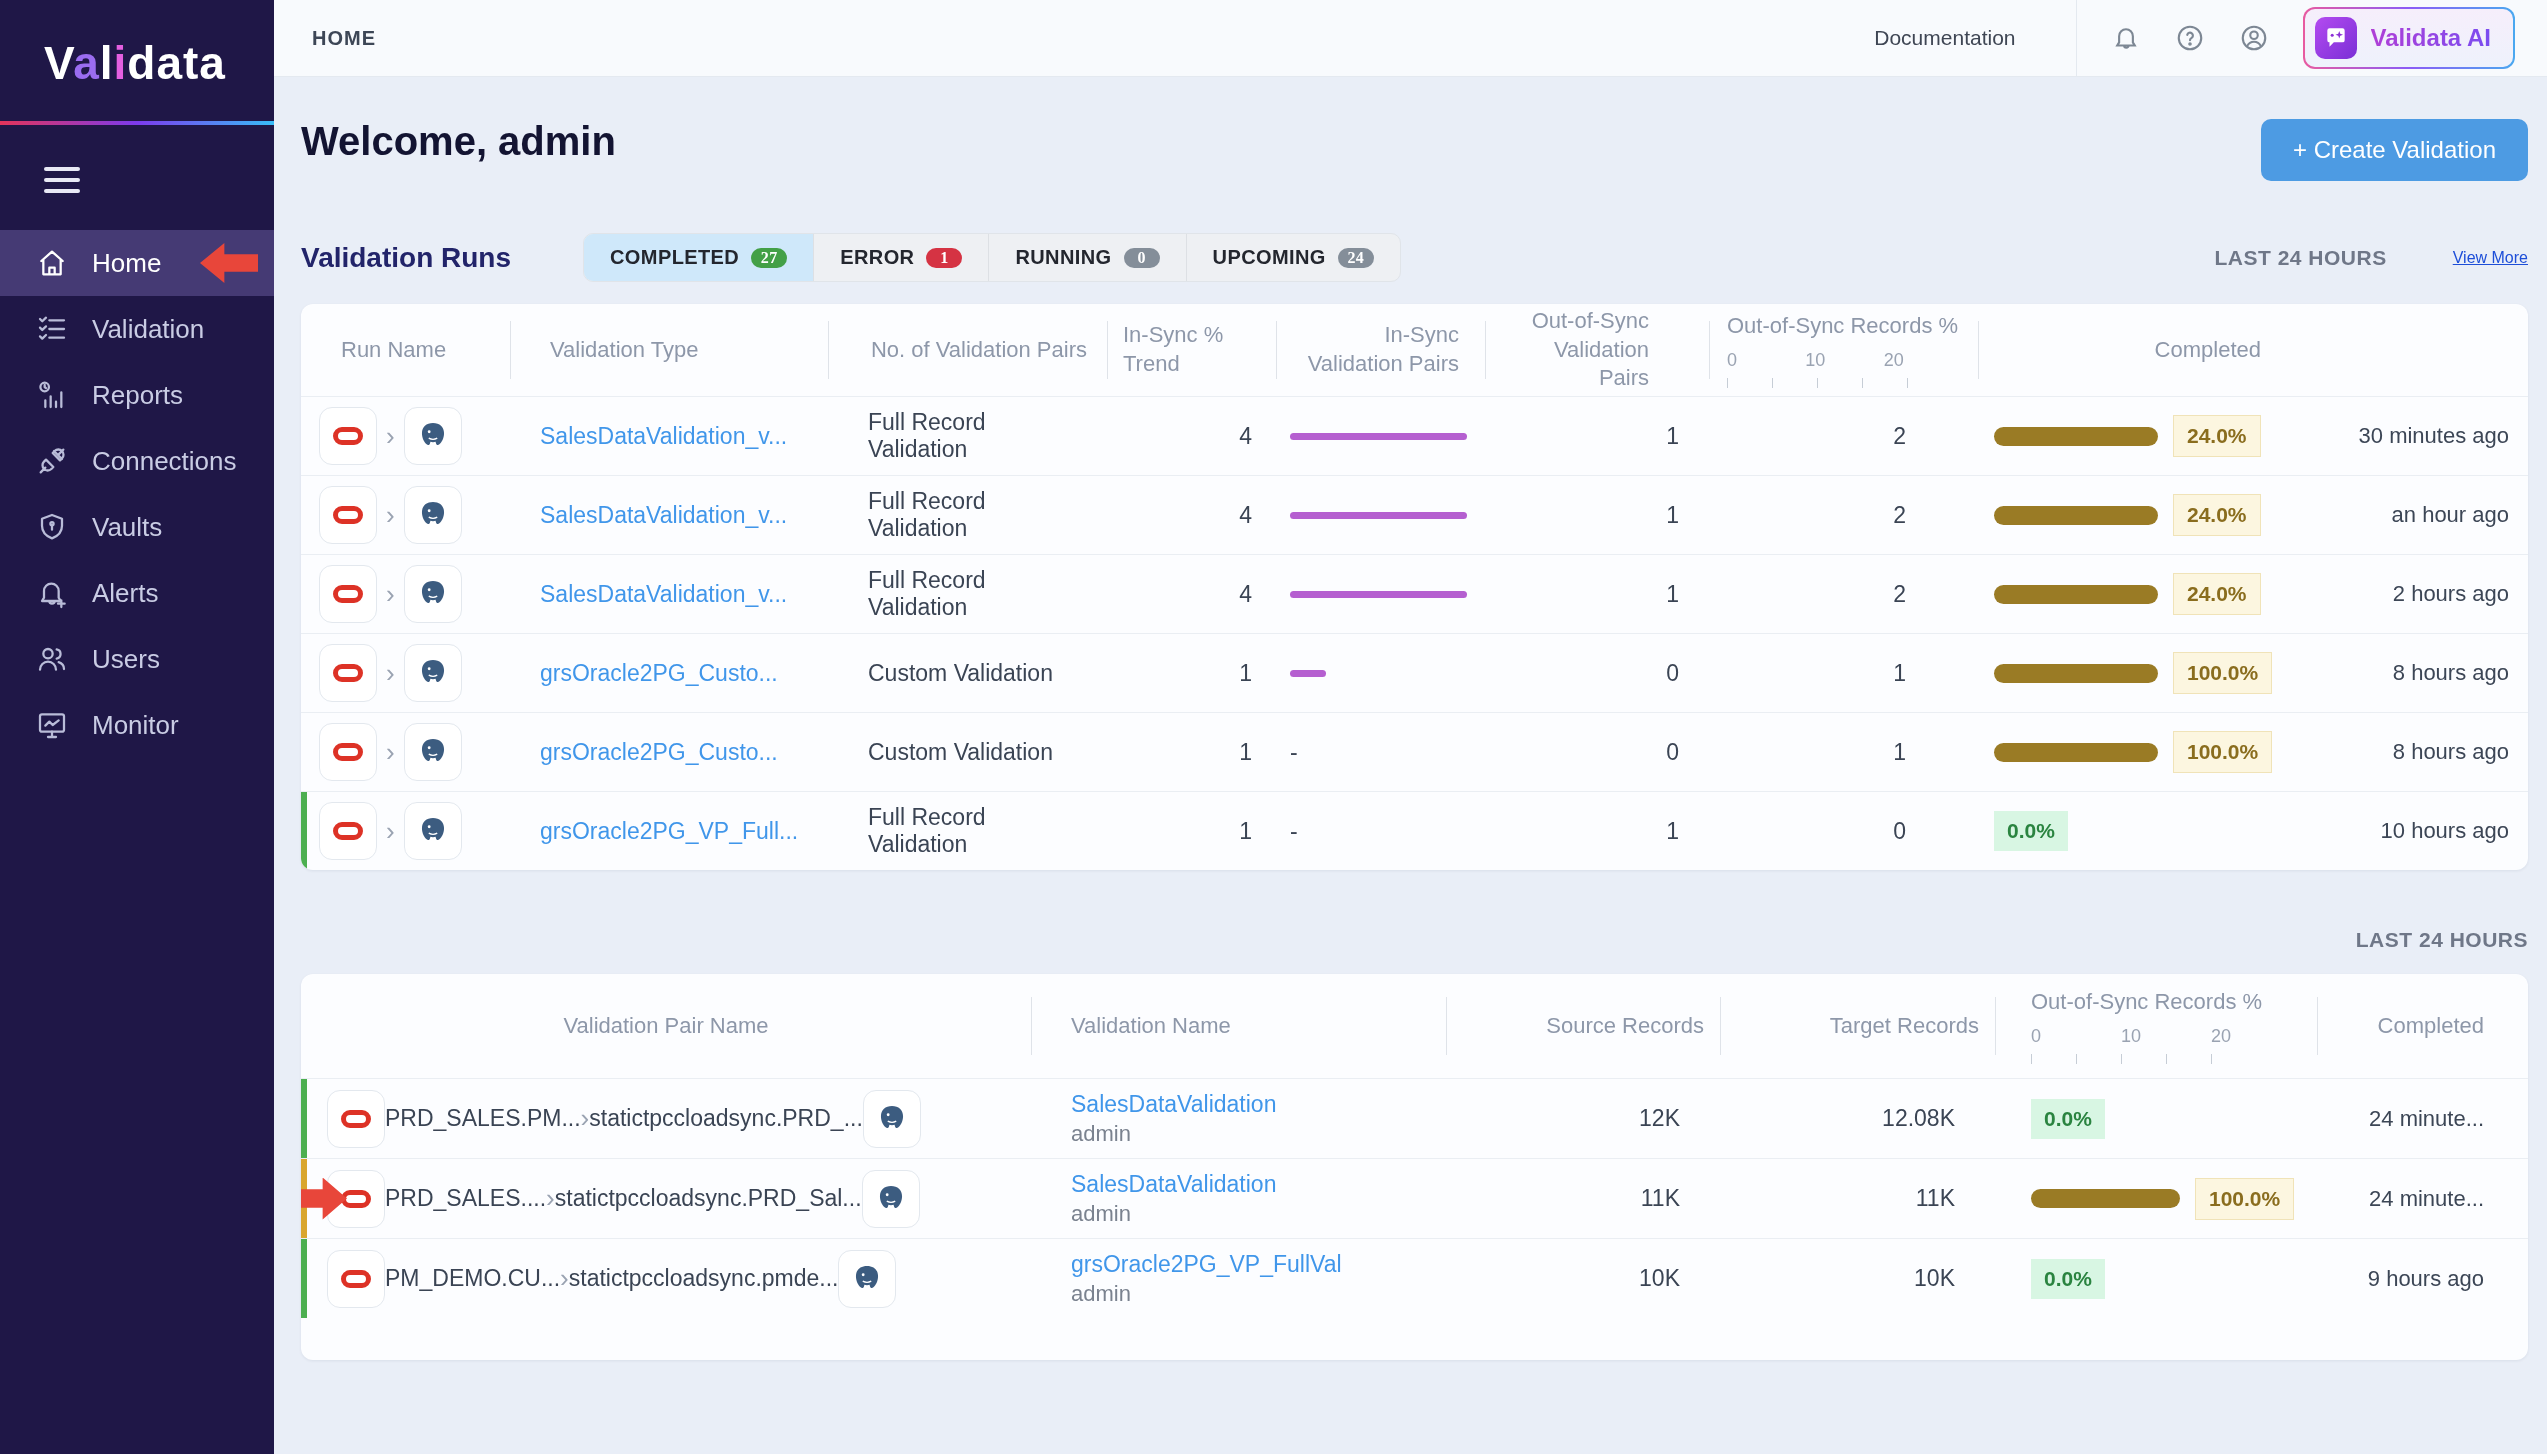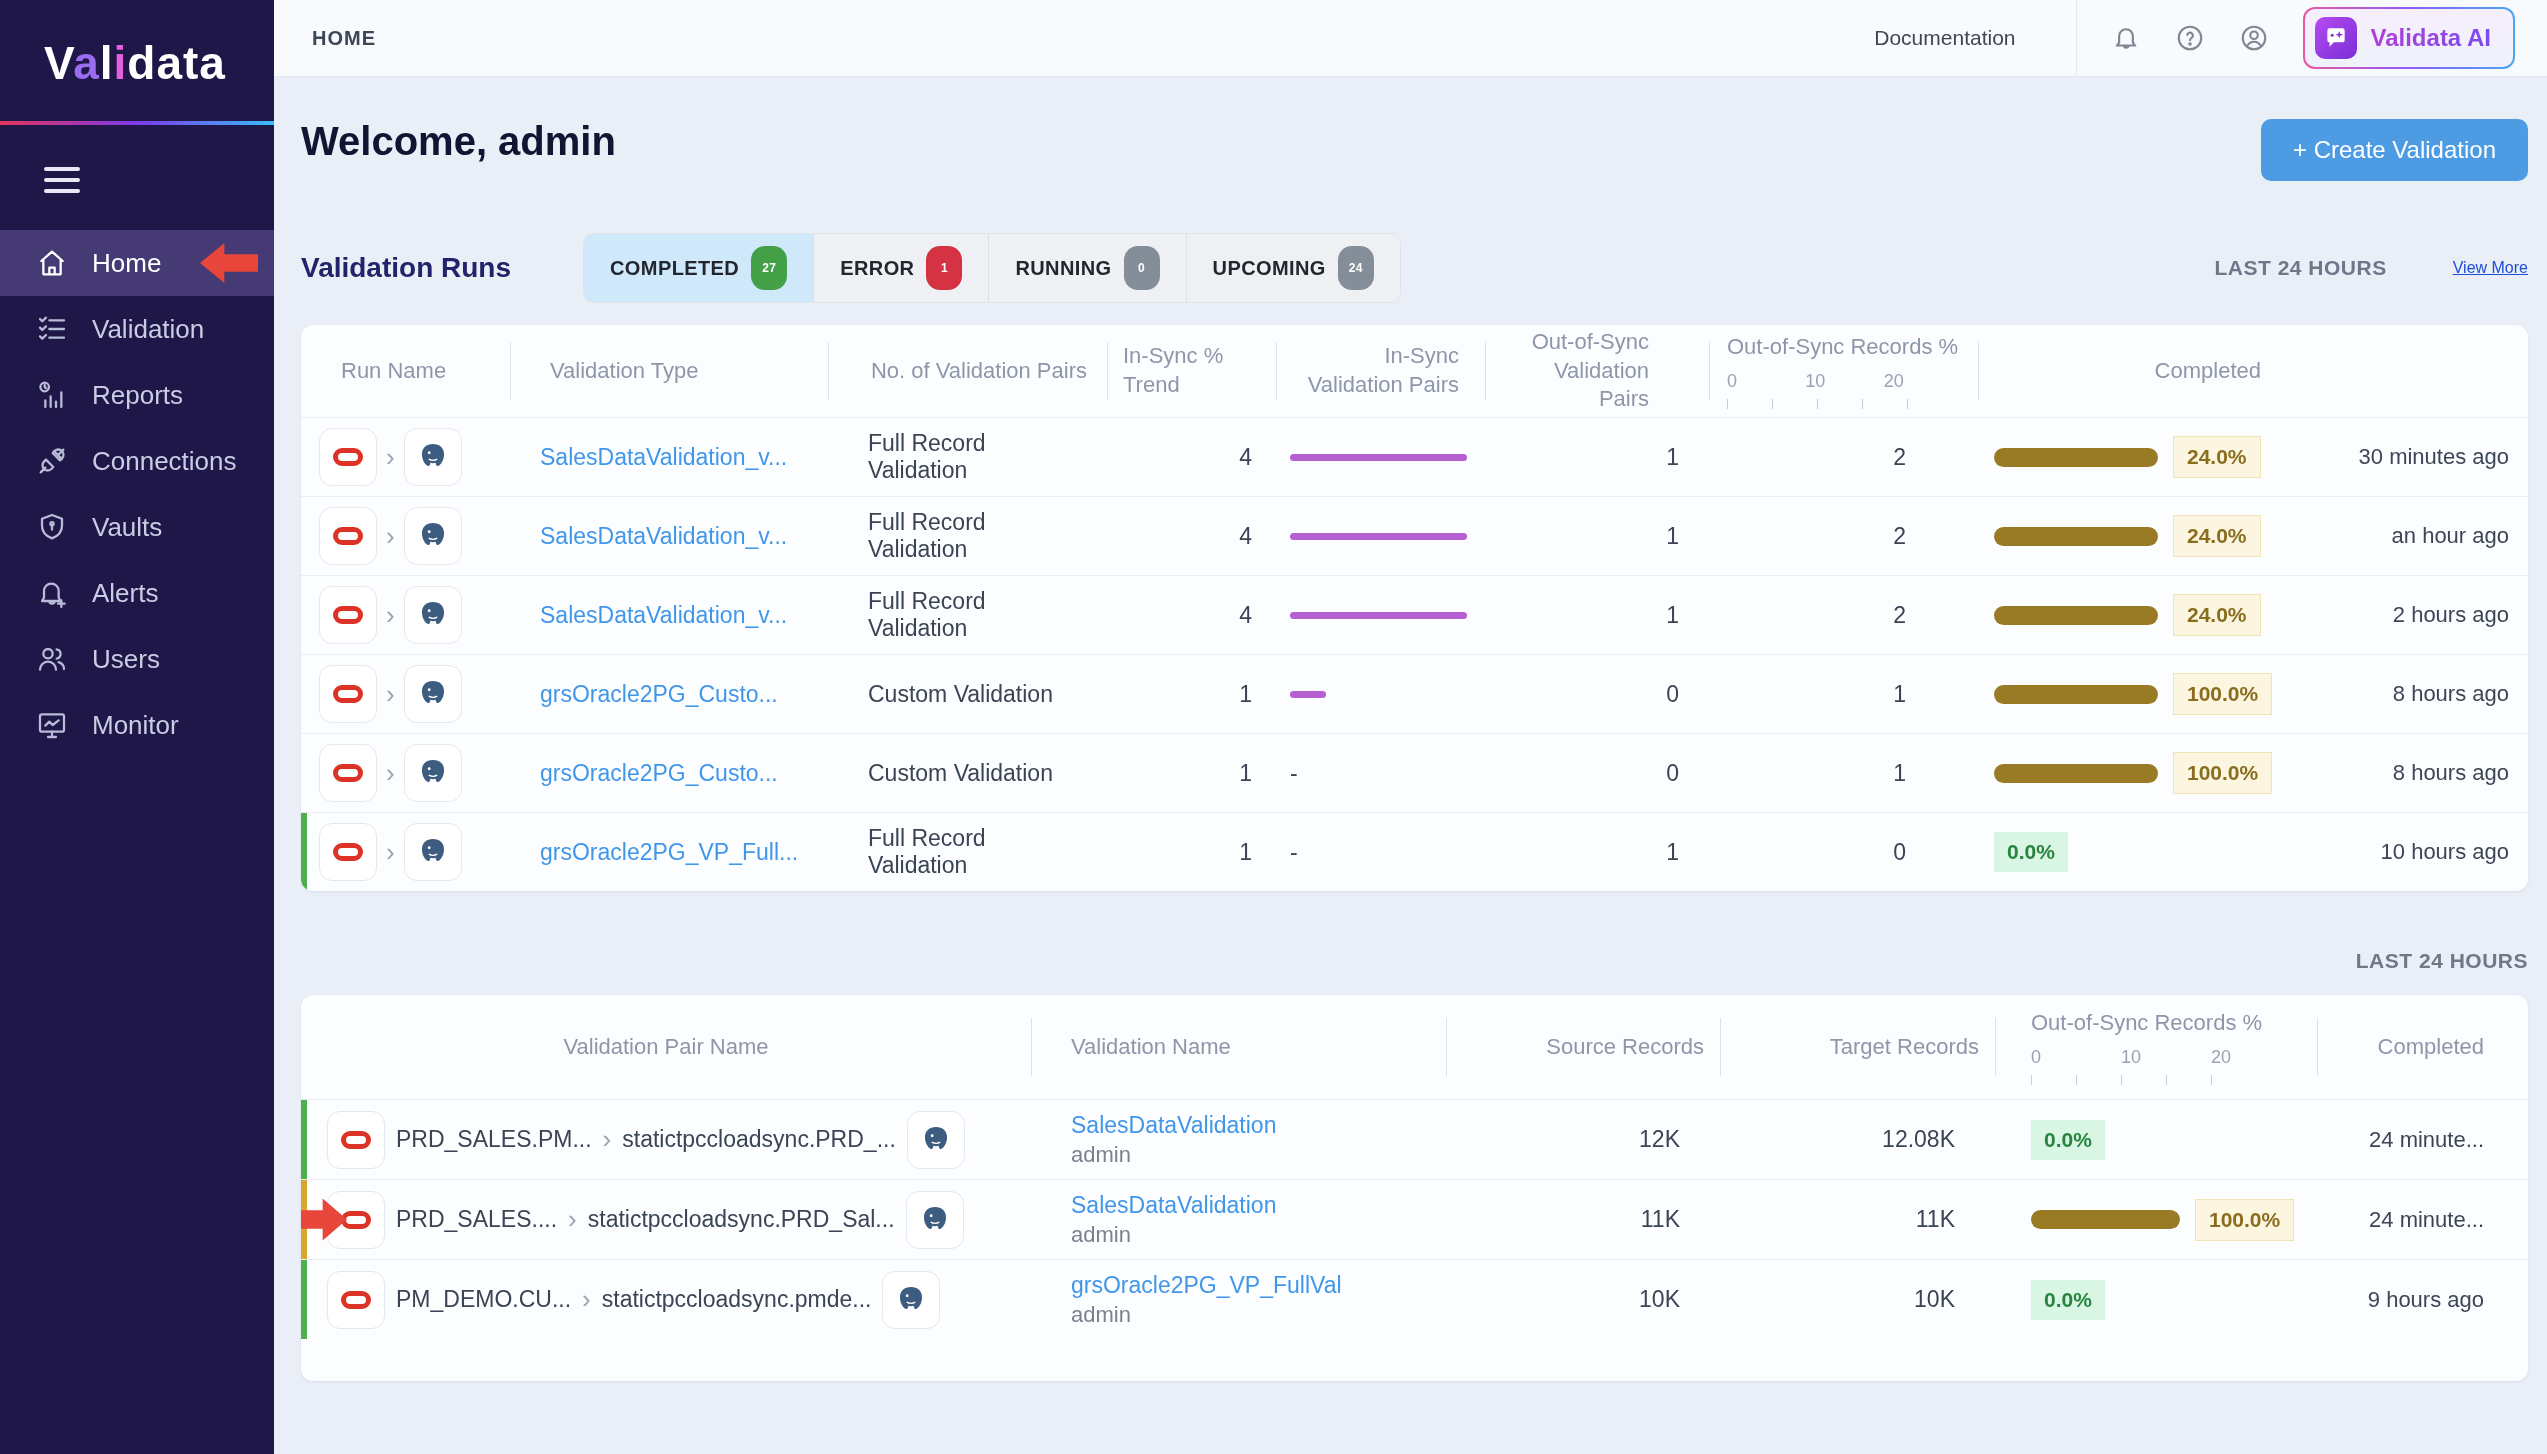--- a/index.html
+++ b/index.html
@@ -43,21 +43,21 @@
   .welcome-row { display:flex; margin-top:42px; }
   .welcome { font-size:40px; font-weight:800; color:#131432; }
   .create-btn { margin-left:auto; background:#4d9be3; color:#fff; border:none; border-radius:10px; font-size:24px; padding:17px 32px; cursor:pointer; font-family:inherit; }
 
   .section-row { display:flex; align-items:center; margin-top:52px; }
   .section-title { font-size:28px; font-weight:bold; color:#22246a; }
   .tabs { display:flex; margin-left:72px; border:1px solid #e0e4e9; border-radius:10px; background:#eef0f3; overflow:hidden; }
   .tab { display:flex; align-items:center; gap:12px; padding:12px 26px; font-size:20px; font-weight:bold; color:#23262e; letter-spacing:0.4px; cursor:pointer; border-left:1px solid #dde0e4; }
   .tab:first-child { border-left:none; }
   .tab.active { background:#cfe8fa; }
-  .tab-badge { min-width:36px; height:44px; border-radius:14px; color:#fff; font-size:12px; display:flex; align-items:center; justify-content:center; padding:0 8px; }
+  .tab-badge { min-width:36px; height:20px; border-radius:14px; color:#fff; font-size:16px; display:flex; align-items:center; justify-content:center; padding:0 8px;font-family:Liberation Serif, serif; }
   .b-green { background:#43a047; } .b-red { background:#d53343; } .b-gray { background:#848e99; }
   .period { font-size:21px; font-weight:bold; color:#6f7788; letter-spacing:0.5px; }
   .runs-right { margin-left:auto; display:flex; align-items:center; gap:66px; }
   .view-more { font-size:16px; color:#1d4ed8; cursor:pointer;text-decoration:underline; }
 
   
   .card { background:#fcfdff; border-radius:12px; margin-top:22px; box-shadow:0 1px 3px rgba(20,30,60,.07); overflow:hidden; }
   .thead { display:grid; align-items:center; color:#8d97a9; font-size:22px; line-height:1.3; }
   .runs-grid { grid-template-columns:209px 318px 279px 169px 209px 224px 269px 328px 223px; }
   .fav-grid  { grid-template-columns:730px 415px 274px 275px 322px 212px; }
@@ -98,21 +98,21 @@
   .td-outsync { justify-content:flex-end; padding-right:72px; }
   .td-records { padding-left:16px; gap:15px; }
   .bar { width:164px; height:19px; border-radius:10px; background:#9a7b25; }
   .badge { font-size:21px; font-weight:bold; border-radius:0; padding:8px 13px; }
   .badge-yellow { background:#fcf6e0; border:1px solid #f0e3b8; color:#8a6d1e; }
   .badge-green { background:#d8f6e3; color:#2a8440; }
   .td-completed { justify-content:flex-end; padding-right:20px; font-size:22px; color:#3c4656; }
 
   .fav-section-row { display:flex; align-items:flex-end; margin-top:58px; }
   .fav-section-row .period { margin-left:auto; }
-  .td-pair { padding-left:26px; gap:11px; font-size:23px; }
+  .td-pair { padding-left:26px; font-size:23px; }
   .td-valname { padding-left:40px; flex-direction:column; align-items:flex-start; justify-content:center; gap:3px; }
   .owner { color:#7a828f; font-size:22px; }
   .td-rec { justify-content:flex-end; padding-right:40px; }
   .fav-card .trow { height:80px; }
   .fav-card .td-records { padding-left:36px; }
   .fav-card .td-completed { padding-right:45px; }
   .fav-card .card-footer { height:42px; }
   .row-arrow { position:absolute; left:-12px; top:50%; transform:translateY(-50%); width:58px; height:42px; z-index:3; }
   .pg-svg { width:34px; height:34px; }
 </style>

